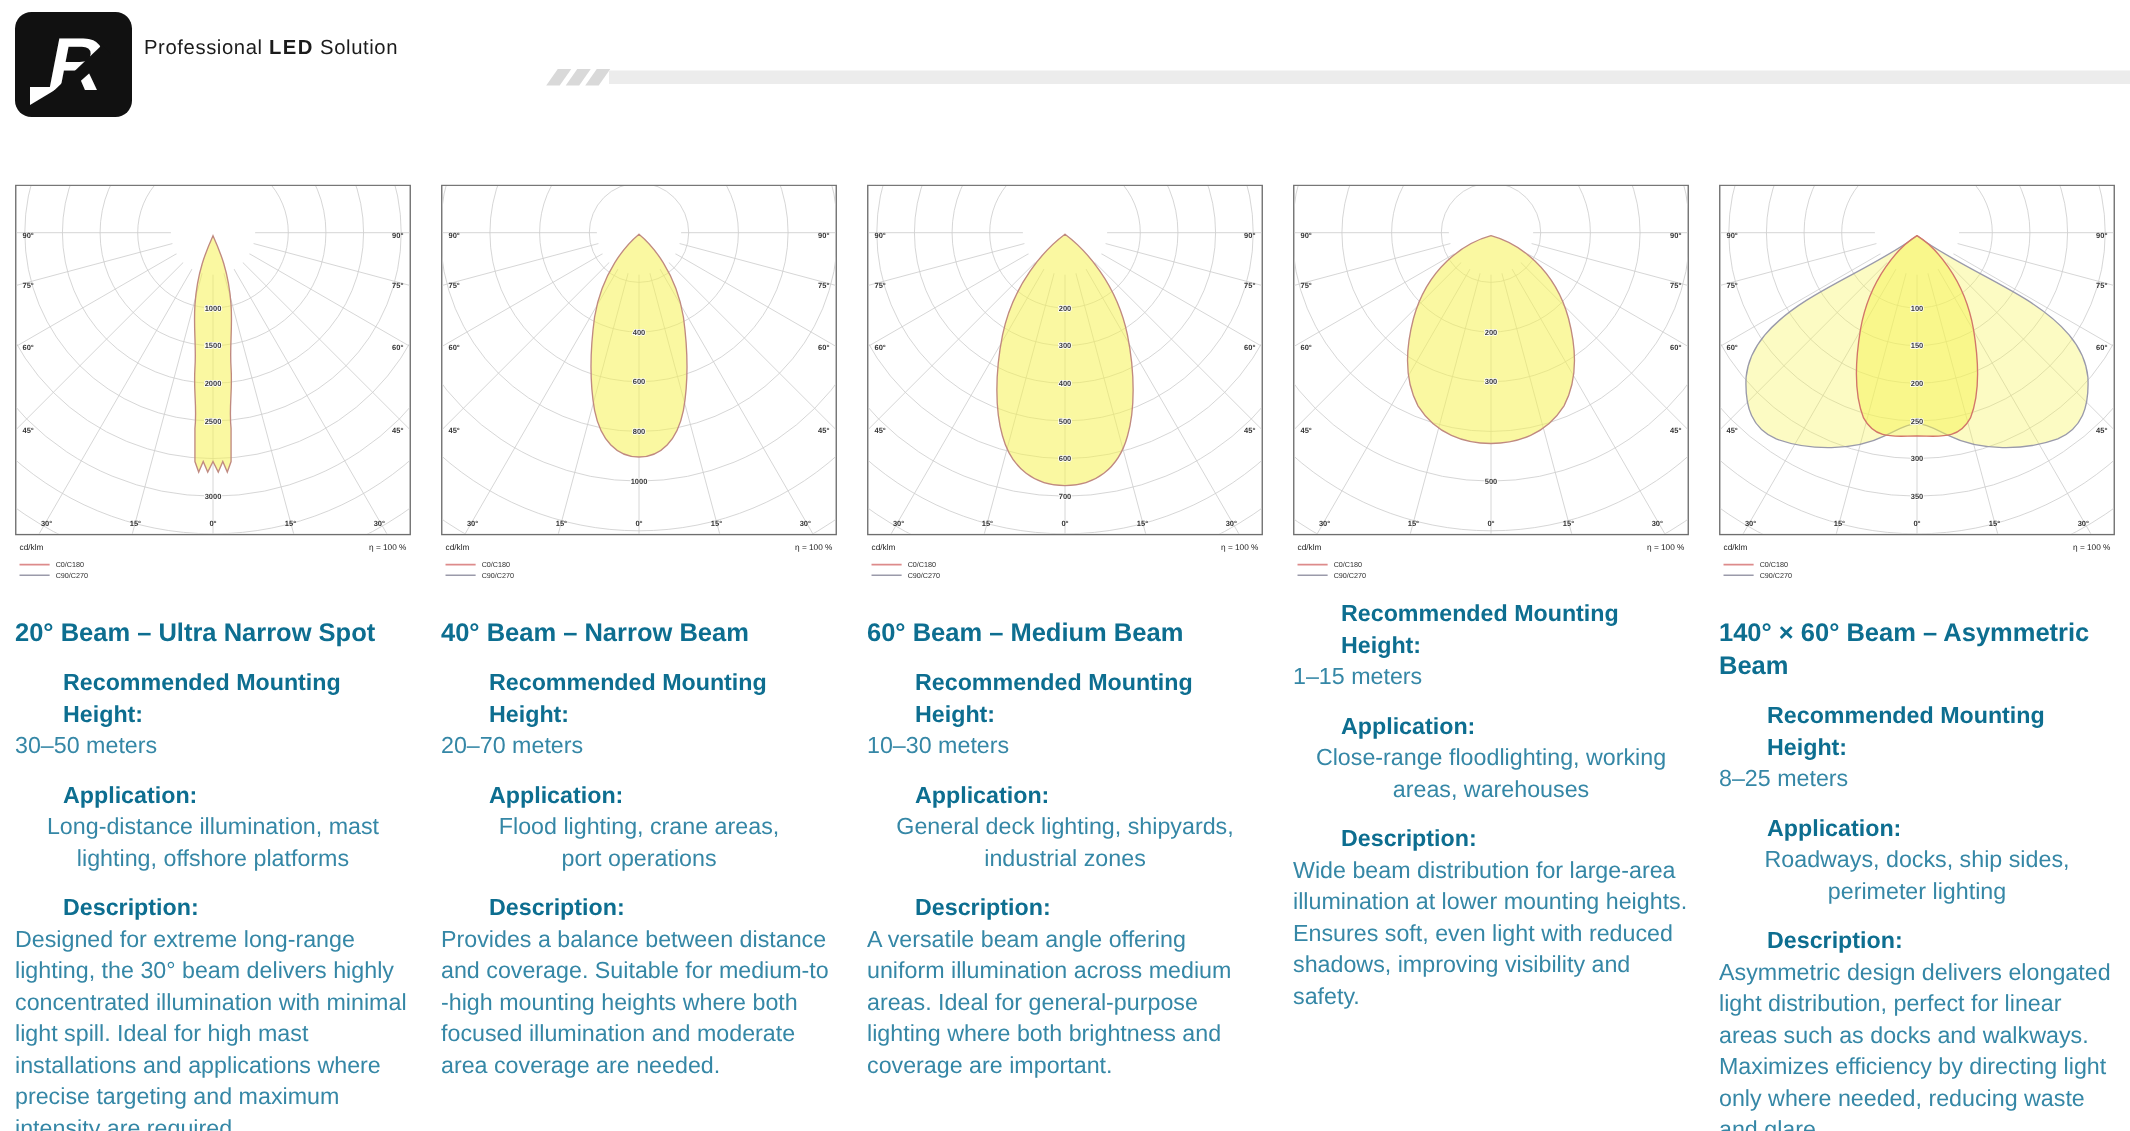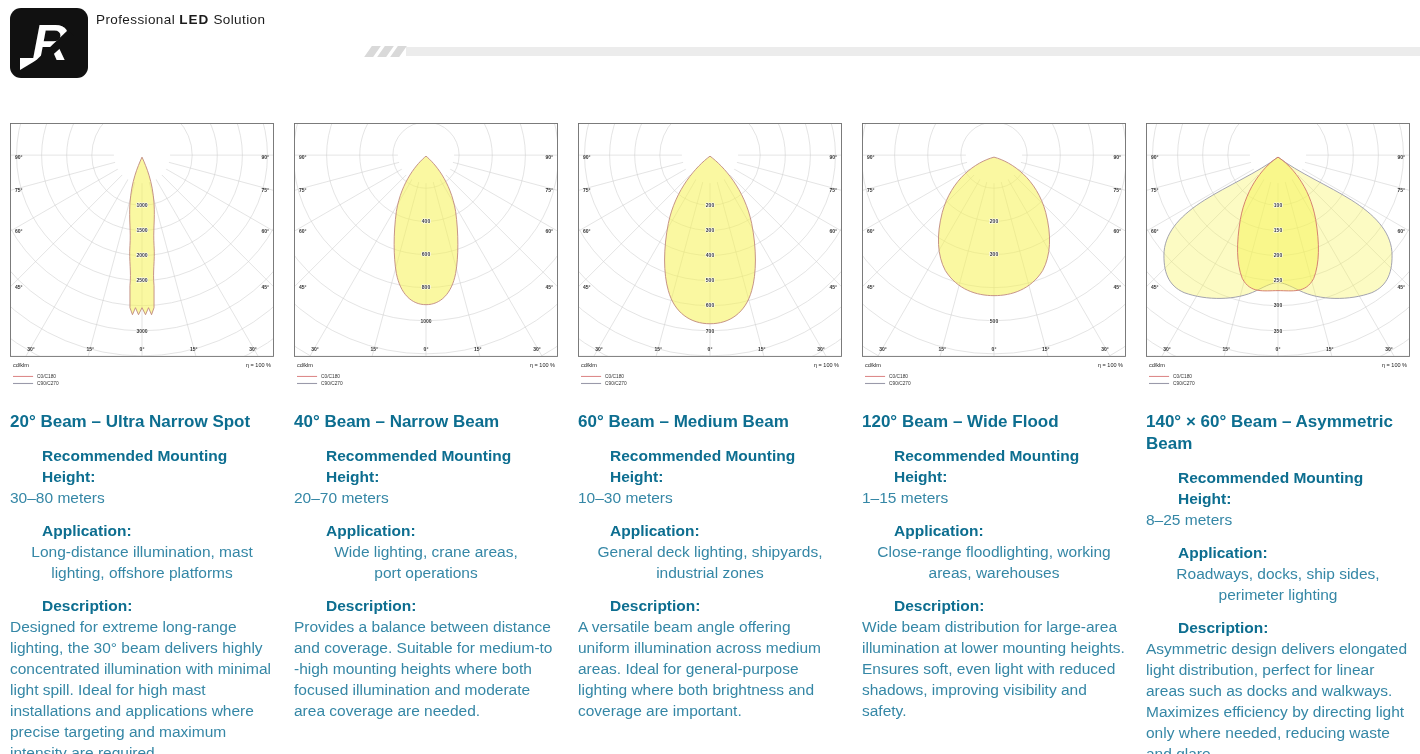--- a/index.html
+++ b/index.html
@@ -11,21 +11,21 @@
   
   header { position:relative; height:96px; }
   .logo-box {
     position:absolute; left:10px; top:8px; width:78px; height:70px;
     background:#111; border-radius:11px;
   }
   .brand { position:absolute; left:96px; top:10px; }
   .brand-name { font-size:43px; line-height:44px; letter-spacing:-1px; white-space:nowrap; }
   .brand-bold { font-weight:800; color:#151515; }
   .brand-light { font-weight:100; color:#2b2b2b; letter-spacing:1px; }
-  .tagline { font-size:13.5px; color:#1b1b1b; margin-top:2px; letter-spacing:.4px; }
+  .tagline { font-size:13.5px; color:#1b1b1b; margin-top:14px; letter-spacing:.4px; }
   .tagline b { letter-spacing:1px; }
   .deco-slashes { position:absolute; left:368px; top:46px; display:flex; gap:4px; }
   .deco-slashes i { display:block; width:9px; height:11px; background:#d9d9d9; transform:skewX(-35deg); }
   .deco-bar { position:absolute; left:406px; right:0; top:47px; height:9px; background:#ececec; }
   
   main {
     display:grid; grid-template-columns:repeat(5,1fr); gap:20px;
     padding:0 10px; margin-top:27px;
   }
   .diagram { width:100%; height:auto; display:block; background:#fff; }
@@ -117,21 +117,21 @@
         <text x="3" y="243" font-size="5.5" fill="#222">cd/klm</text>
         <text x="260" y="243" text-anchor="end" font-size="5.5" fill="#222">η = 100 %</text>
         <line x1="3" y1="252.5" x2="23" y2="252.5" stroke="#dd8b8b" stroke-width="1.1"></line>
         <text x="27" y="254.3" font-size="4.8" fill="#333">C0/C180</text>
         <line x1="3" y1="259.5" x2="23" y2="259.5" stroke="#9a9aaa" stroke-width="1.1"></line>
         <text x="27" y="261.3" font-size="4.8" fill="#333">C90/C270</text>
       </svg>
     <h2 class="title">20° Beam – Ultra Narrow Spot</h2>
     <div class="block">
       <div class="lbl">Recommended Mounting Height:</div>
-      <div class="val">30–80 meters</div>
+      <div class="val">30–50 meters</div>
     </div>
     <div class="block">
       <div class="lbl">Application:</div>
       <div class="val prewrap">Long-distance illumination, mast
 lighting, offshore platforms</div>
     </div>
     <div class="block">
       <div class="lbl">Description:</div>
       <div class="val">Designed for extreme long-range lighting, the 30° beam delivers highly concentrated illumination with minimal light spill. Ideal for high mast installations and applications where precise targeting and maximum intensity are required.</div>
     </div>
@@ -196,21 +196,21 @@
         <line x1="3" y1="259.5" x2="23" y2="259.5" stroke="#9a9aaa" stroke-width="1.1"></line>
         <text x="27" y="261.3" font-size="4.8" fill="#333">C90/C270</text>
       </svg>
     <h2 class="title">40° Beam – Narrow Beam</h2>
     <div class="block">
       <div class="lbl">Recommended Mounting Height:</div>
       <div class="val">20–70 meters</div>
     </div>
     <div class="block">
       <div class="lbl">Application:</div>
-      <div class="val prewrap">Wide lighting, crane areas,
+      <div class="val prewrap">Flood lighting, crane areas,
 port operations</div>
     </div>
     <div class="block">
       <div class="lbl">Description:</div>
       <div class="val">Provides a balance between distance and coverage. Suitable for medium-to -high mounting heights where both focused illumination and moderate area coverage are needed.</div>
     </div>
   </section>
 
   <section class="col">
     <svg class="diagram" viewBox="0 0 263 263">
@@ -343,21 +343,20 @@
         <text x="131.5" y="227" text-anchor="middle" font-size="5" font-weight="bold" fill="#333">0°</text>
         <text x="183" y="227" text-anchor="middle" font-size="5" font-weight="bold" fill="#333">15°</text>
         <text x="242" y="227" text-anchor="middle" font-size="5" font-weight="bold" fill="#333">30°</text>
         <text x="3" y="243" font-size="5.5" fill="#222">cd/klm</text>
         <text x="260" y="243" text-anchor="end" font-size="5.5" fill="#222">η = 100 %</text>
         <line x1="3" y1="252.5" x2="23" y2="252.5" stroke="#dd8b8b" stroke-width="1.1"></line>
         <text x="27" y="254.3" font-size="4.8" fill="#333">C0/C180</text>
         <line x1="3" y1="259.5" x2="23" y2="259.5" stroke="#9a9aaa" stroke-width="1.1"></line>
         <text x="27" y="261.3" font-size="4.8" fill="#333">C90/C270</text>
       </svg>
-    <h2 class="title">120° Beam – Wide Flood</h2>
     <div class="block">
       <div class="lbl">Recommended Mounting Height:</div>
       <div class="val">1–15 meters</div>
     </div>
     <div class="block">
       <div class="lbl">Application:</div>
       <div class="val prewrap">Close-range floodlighting, working
 areas, warehouses</div>
     </div>
     <div class="block">

